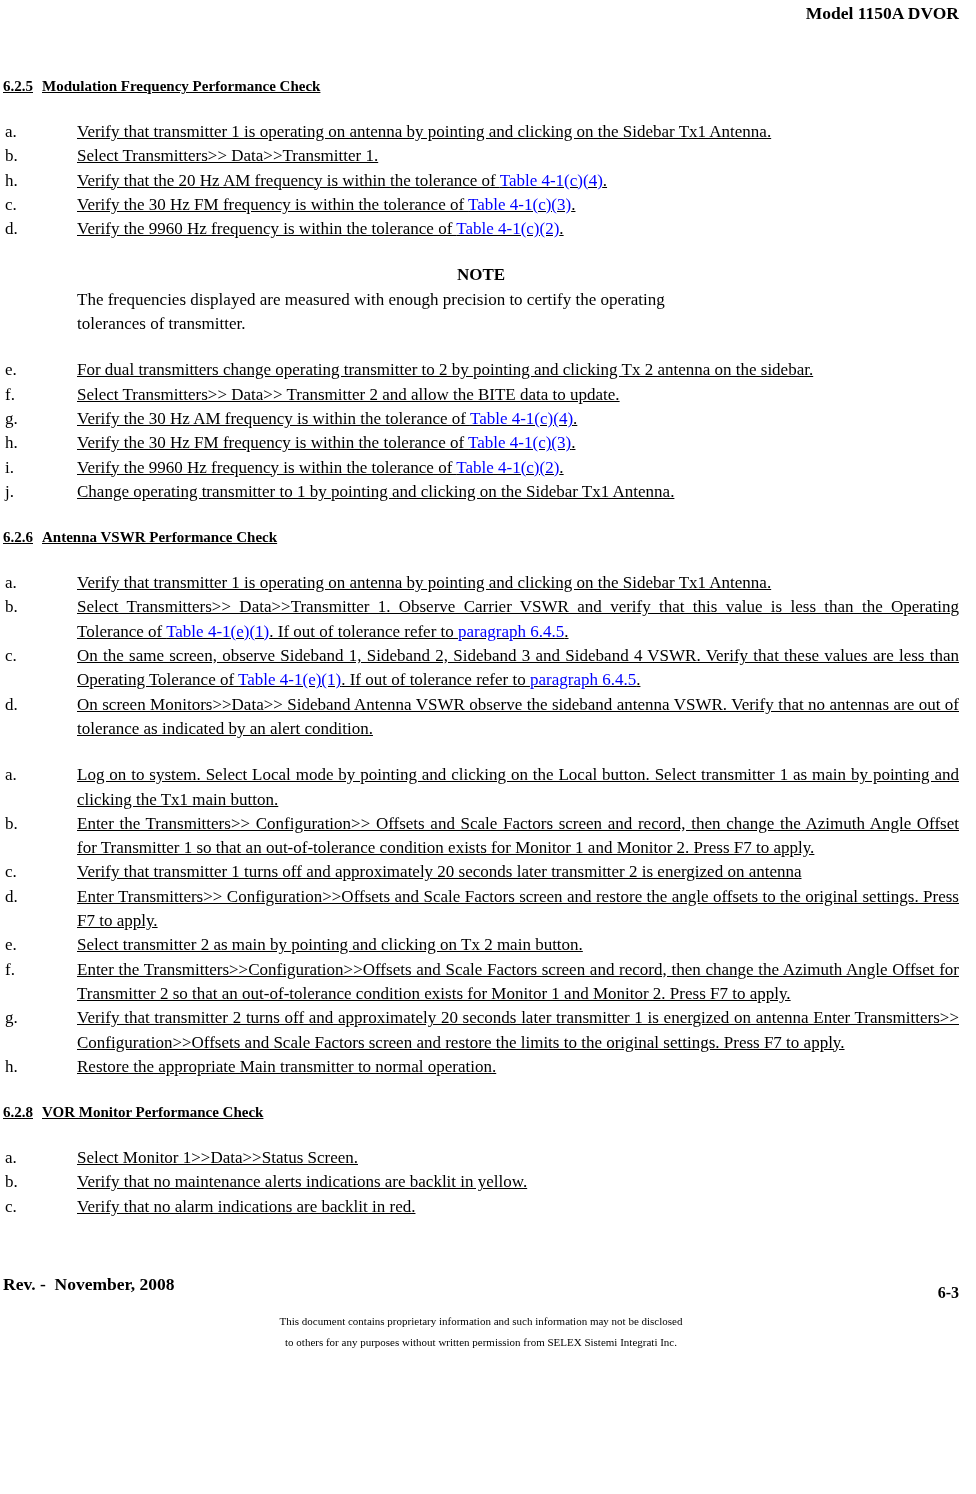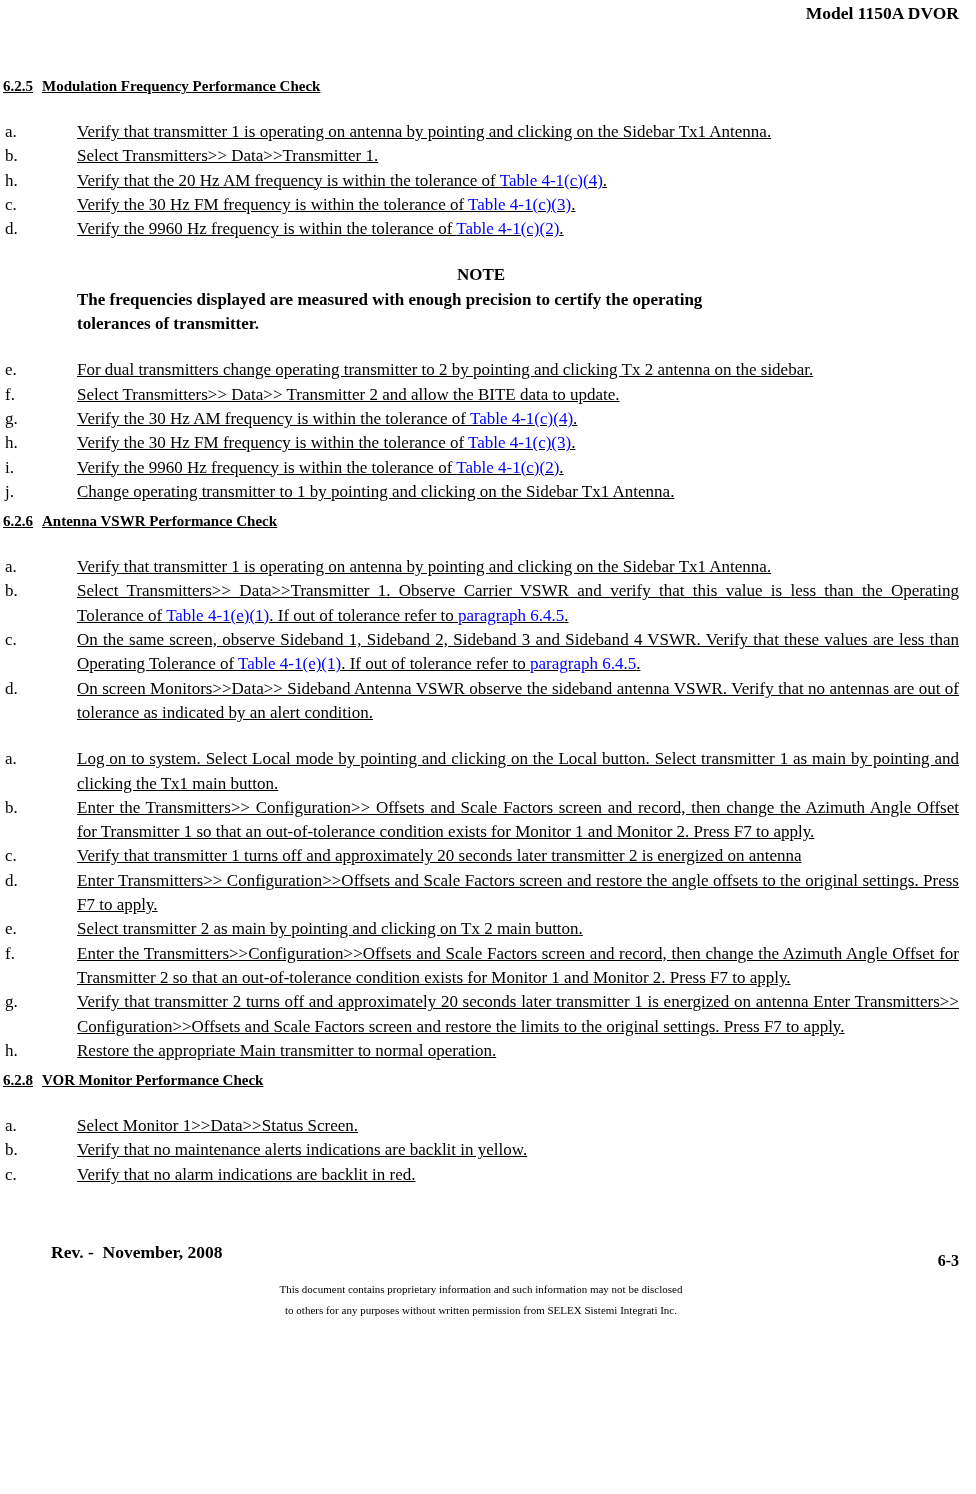--- a/index.html
+++ b/index.html
@@ -16,50 +16,49 @@
   .page { padding: 0 17px 0 3px; box-sizing: border-box; }
 
   .doc-header {
     text-align: right;
     font-weight: bold;
     font-size: 17.5px;
     line-height: 22px;
     padding-top: 2px;
   }
 
-  section { margin-top: 5px; }
+  section { margin-top: 21px; }
   #sections-root section:first-child { margin-top: 50px; }
 
   .sec-heading {
     margin: 0;
     font-size: 15px;
     font-weight: bold;
     line-height: 24px;
   }
   .sec-num { text-decoration: underline; margin-right: 9px; }
   .sec-title { text-decoration: underline; }
 
   .block { margin-top: 22px; }
 
   .li { position: relative; padding-left: 74px; }
   .li-label { position: absolute; left: 2px; top: 0; }
   .li-text { display: block; text-align: justify; text-align-last: left; text-decoration: underline; }
 
   .note-heading { text-align: center; font-weight: bold; }
-  .note-body { padding-left: 74px; font-weight: bold; }
+  .note-body { padding-left: 74px; font-weight: normal; }
 
   .doc-link { text-decoration: none; cursor: pointer; }
 
   .footer-row {
     margin-top: 53px;
     display: flex;
     justify-content: space-between;
     align-items: center;
     font-weight: bold;
-    margin-left: 48px;
   }
   .rev { font-size: 17.5px; line-height: 24px; white-space: pre; }
   .pageno { font-size: 16px; line-height: 24px; transform: translateY(9px); }
 
   .disclaimer {
     margin-top: 15px;
     text-align: center;
     font-size: 11px;
     line-height: 21px;
   }

